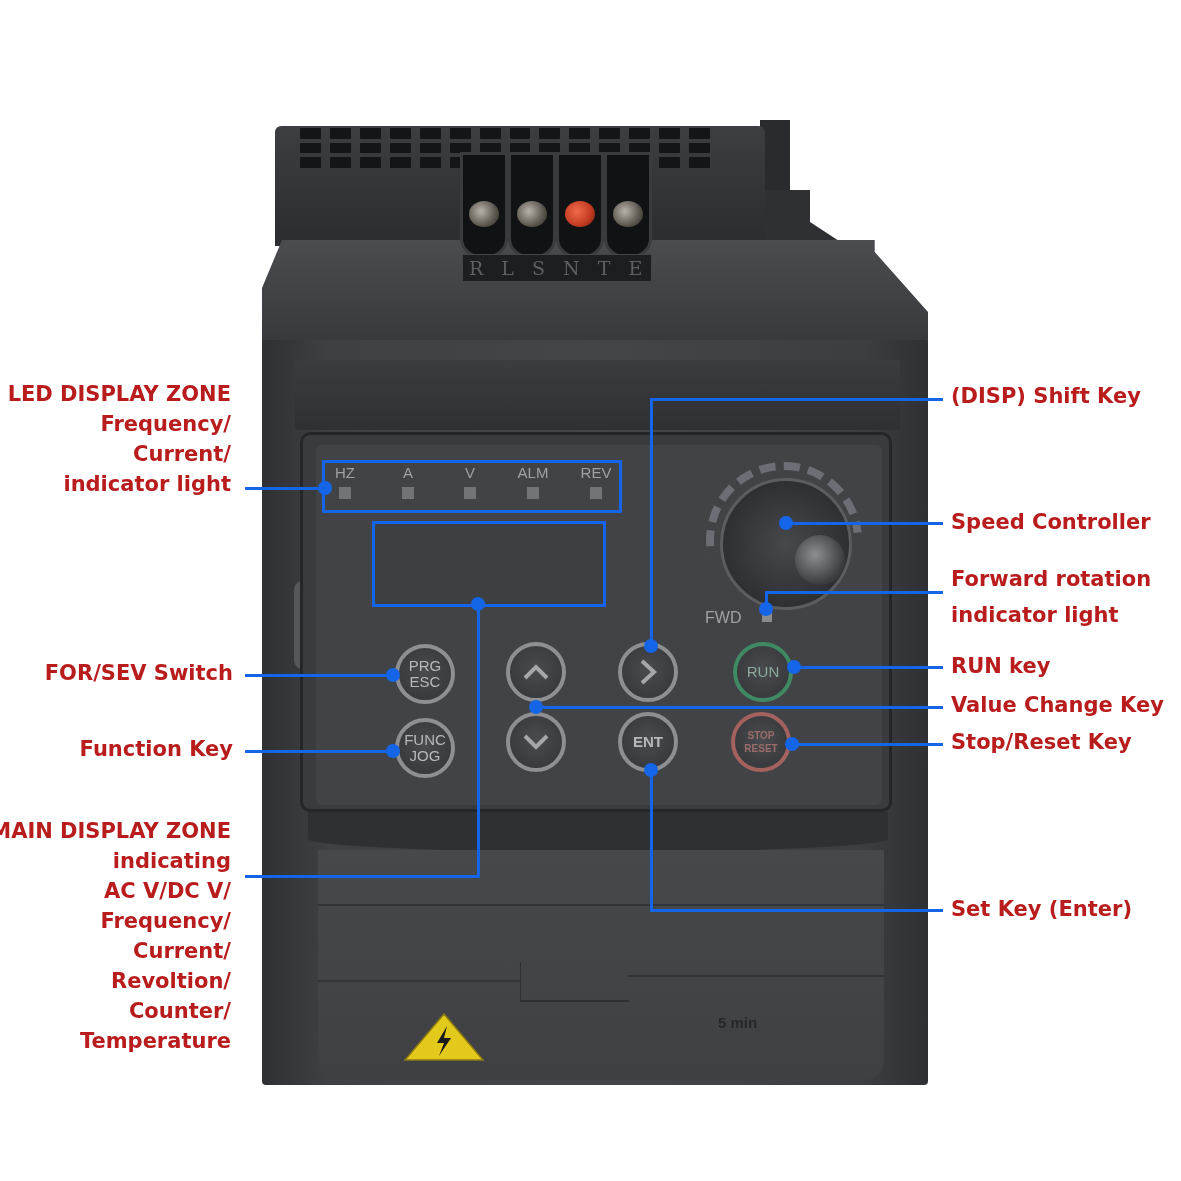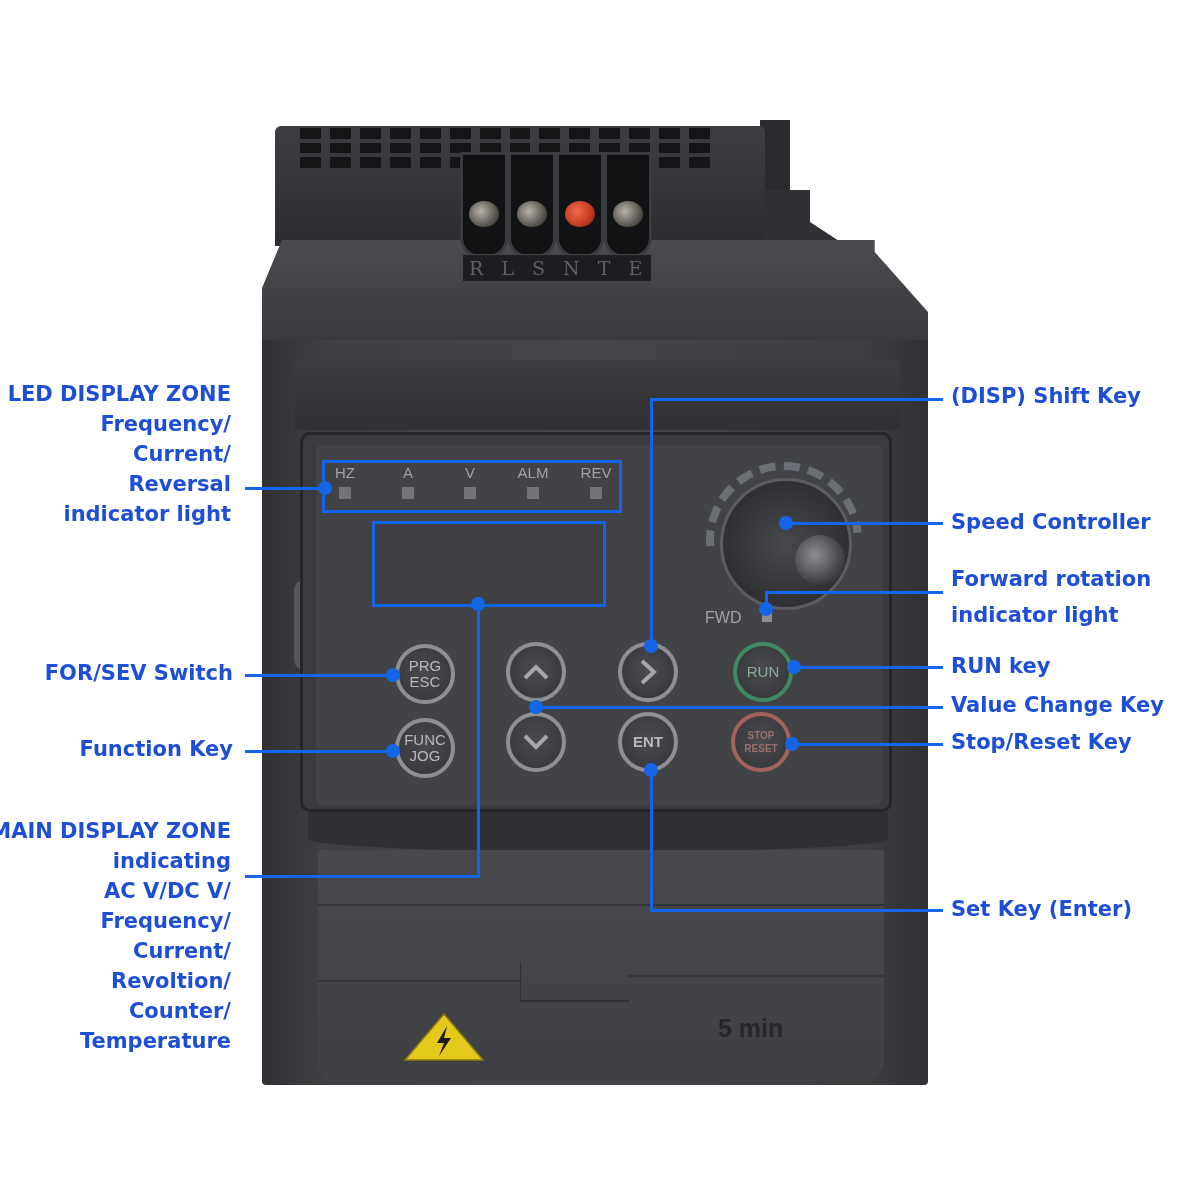--- a/index.html
+++ b/index.html
@@ -49,29 +49,29 @@
 
   
   .knob-ring { left:706px; top:462px; width:156px; height:156px; border-radius:50%; border:8px dashed #6b6e74; box-sizing:border-box; clip-path:polygon(0 0,100% 0,100% 45%,50% 50%,0 60%); }
   .knob { left:720px; top:478px; width:132px; height:132px; border-radius:50%; background:radial-gradient(circle at 50% 50%,#47484c,#2d2e31 75%,#1f2022); border:3px solid #5b5d61; box-sizing:border-box; }
   .knob-cap { left:795px; top:535px; width:50px; height:50px; border-radius:50%; background:radial-gradient(circle at 40% 40%,#8c8e92,#3a3b3e 70%); }
   .fwd-label { left:705px; top:609px; color:#9fa1a5; font-family:"Liberation Sans", sans-serif; font-size:16px; }
   .fwd-led { left:762px; top:608px; width:10px; height:14px; background:#8a8c90; }
 
   
   .warn { left:403px; top:1012px; width:82px; height:50px; }
-  .warn-text { left:718px; top:1014px; color:#262729; font-family:"Liberation Sans", sans-serif; font-weight:bold; font-size:25px; }
+  .warn-text { left:718px; top:1014px; color:#262729; font-family:"Liberation Sans", sans-serif; font-weight:bold; font-size:15px; }
 
   
   .line { position:absolute; background:#1565e8; }
   .node { position:absolute; width:14px; height:14px; border-radius:50%; background:#1565e8; transform:translate(-7px,-7px); }
   .box { position:absolute; border:3px solid #1565e8; box-sizing:border-box; }
 
   
-  .lbl { position:absolute; font-family:"DejaVu Sans", sans-serif; font-weight:bold; color:#1d4ed8; font-size:21px; line-height:30px; white-space:nowrap; }
+  .lbl { position:absolute; font-family:"DejaVu Sans", sans-serif; font-weight:bold; color:#b91c1c; font-size:21px; line-height:30px; white-space:nowrap; }
   .lbl.left { text-align:right; }
   .lbl .l { display:block; }
 </style>
 </head>
 <body>
 
 <div class="abs top-cap-shadow"></div>
 <div class="abs top-cap"></div>
 <div class="abs vent-grid">
   <span></span>
@@ -248,21 +248,20 @@
 <div class="node" style="left:792px;top:744px"></div>
 
 <div class="node" style="left:651px;top:770px"></div>
 <div class="line" style="left:650px;top:770px;width:3px;height:142px"></div>
 <div class="line" style="left:650px;top:909px;width:293px;height:3px"></div>
 
 <div class="lbl left" style="right:950px;top:379px">
   <span class="l">LED DISPLAY ZONE</span>
   <span class="l">Frequency/</span>
   <span class="l">Current/</span>
-  <span class="l">Reversal</span>
   <span class="l">indicator light</span>
 </div>
 
 <div class="lbl left" style="right:948px;top:658px">FOR/SEV Switch</div>
 <div class="lbl left" style="right:948px;top:734px">Function Key</div>
 
 <div class="lbl left" style="right:950px;top:816px">
   <span class="l">MAIN DISPLAY ZONE</span>
   <span class="l">indicating</span>
   <span class="l">AC V/DC V/</span>

